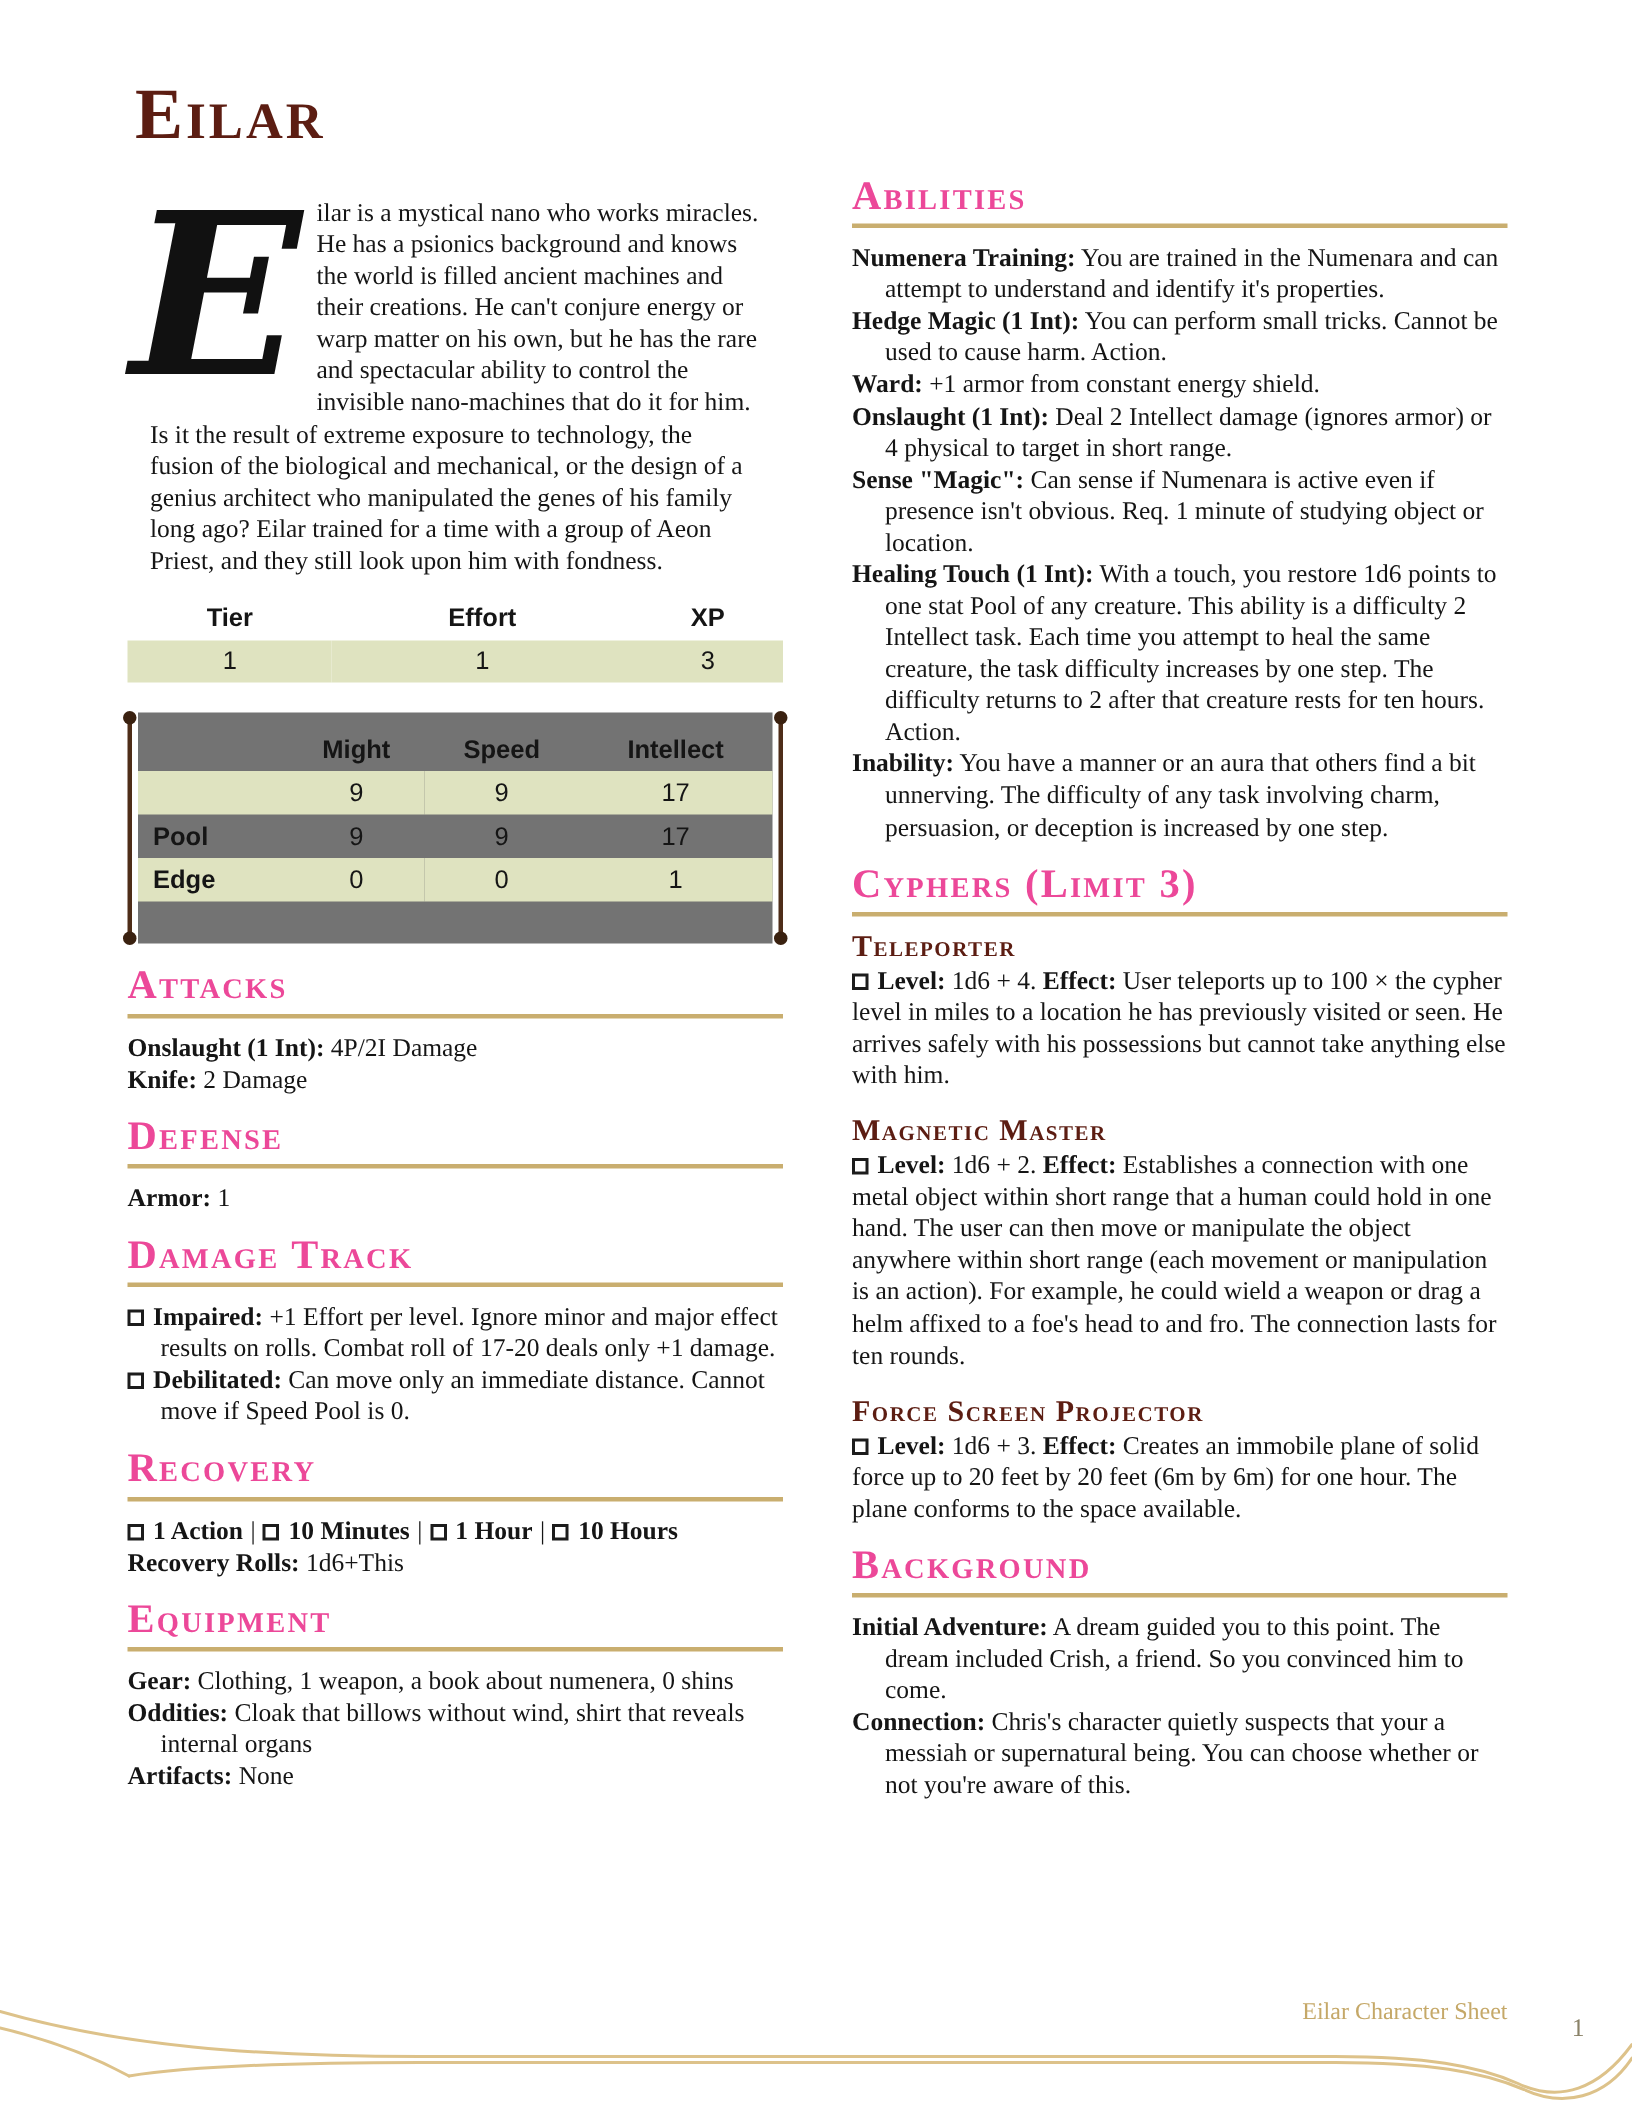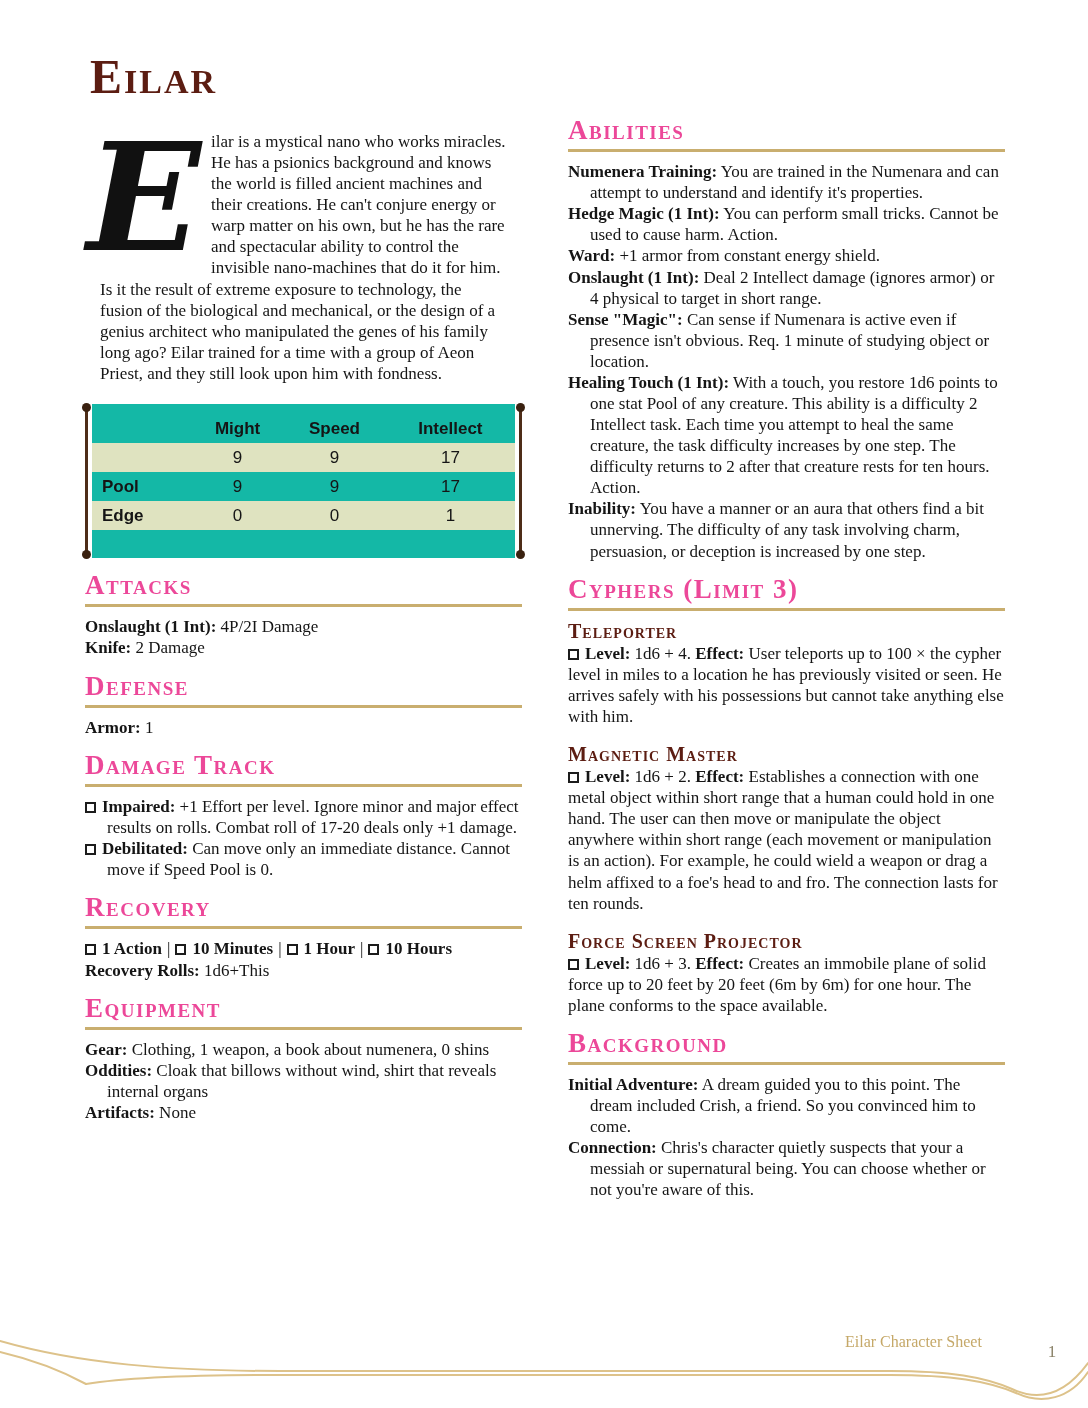--- a/index.html
+++ b/index.html
@@ -39,52 +39,68 @@
   .tier-table td{font-size:17px;padding:3px 0 4px 0;background:#dfe3c0;}
   
   .stats-wrap{position:relative;margin:20px 0 8px 0;padding:0 7px;}
   .pin{position:absolute;top:2px;bottom:2px;width:3px;background:#4e2d18;border-radius:2px;}
   .pin-left{left:0;}
   .pin-right{right:0;}
   .pin::before,.pin::after{content:"";position:absolute;left:-3px;width:9px;height:9px;
       border-radius:50%;background:#3a2110;}
   .pin::before{top:-3px;}
   .pin::after{bottom:-3px;}
-  .stats-box{background:#14b8a6;padding:10px 0 28px 0;}
+  .stats-box{background:#737373;padding:10px 0 28px 0;}
   .stats-table{width:100%;border-collapse:collapse;font-family:"Liberation Sans",sans-serif;font-size:17px;}
   .stats-table th{font-weight:700;text-align:center;padding:4px 0;}
   .stats-table th.rowlab, .stats-table td.rowlab{text-align:left;padding-left:10px;width:90px;font-weight:700;}
   .stats-table td{text-align:center;padding:4px 0;}
   .stats-table tr{height:27px;}
   .stats-table tr.band td{background:#dfe3c0;}
   
   h3.cy{margin:16px 0 1px 0;font-family:"Liberation Serif",serif;font-weight:700;font-size:20px;
         line-height:1.1;color:#5c1d12;font-variant:small-caps;letter-spacing:1px;}
   h3.cy.firstcy{margin-top:2px;}
   
-  .footer-label{position:absolute;left:845px;top:1332px;width:160px;text-align:left;
+  .footer-label{position:absolute;left:845px;top:1332px;width:160px;text-align:right;
                 color:#c5a868;font-size:16px;}
   .page-num{position:absolute;left:1042px;top:1341px;width:20px;text-align:center;
             color:#8a8268;font-size:17px;}
   .flourish{position:absolute;left:0;top:1336px;}
 </style>
 </head>
 <body>
 
 <div class="page">
 
   <h1 class="title">Eilar</h1>
 
   <div class="col-left">
 
     <div class="intro">
       <div class="dropcap">E</div>
       <p><span>ilar is a mystical nano who works miracles. He has a psionics background and knows the world is filled ancient machines and their creations. He can't conjure energy or warp matter on his own, but he has the rare and spectacular ability to control the invisible nano-machines that do it for him.</span> <span>Is it the result of extreme exposure to technology, the fusion of the biological and mechanical, or the design of a genius architect who manipulated the genes of his family long ago? Eilar trained for a time with a group of Aeon Priest, and they still look upon him with fondness.</span></p>
     </div>
 
+    <table class="tier-table">
+      <thead>
+        <tr>
+          <th>Tier</th>
+          <th>Effort</th>
+          <th>XP</th>
+        </tr>
+      </thead>
+      <tbody>
+        <tr>
+          <td>1</td>
+          <td>1</td>
+          <td>3</td>
+        </tr>
+      </tbody>
+    </table>
 
     <div class="stats-wrap">
       <div class="pin pin-left"></div>
       <div class="pin pin-right"></div>
       <div class="stats-box">
         <table class="stats-table">
           <tbody>
               <tr>
             <th class="rowlab"></th>
             <th>Might</th>

